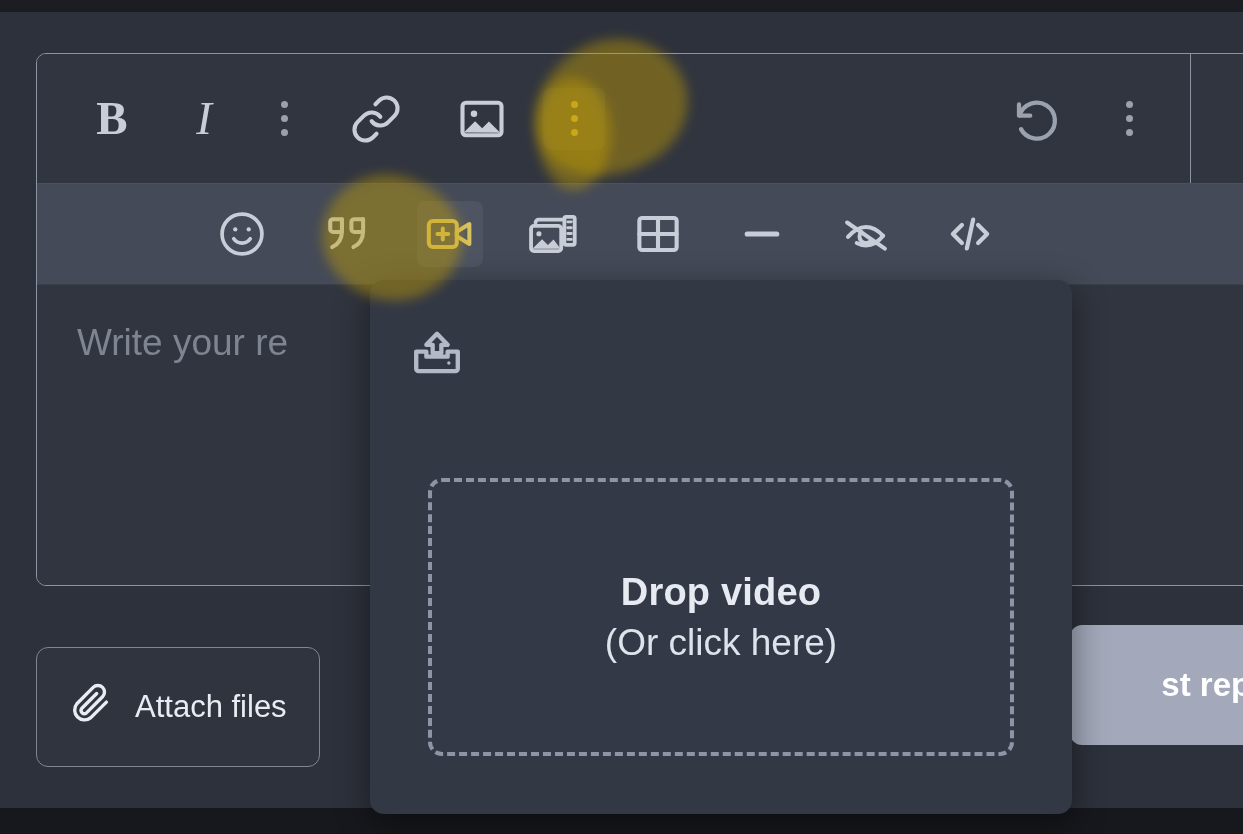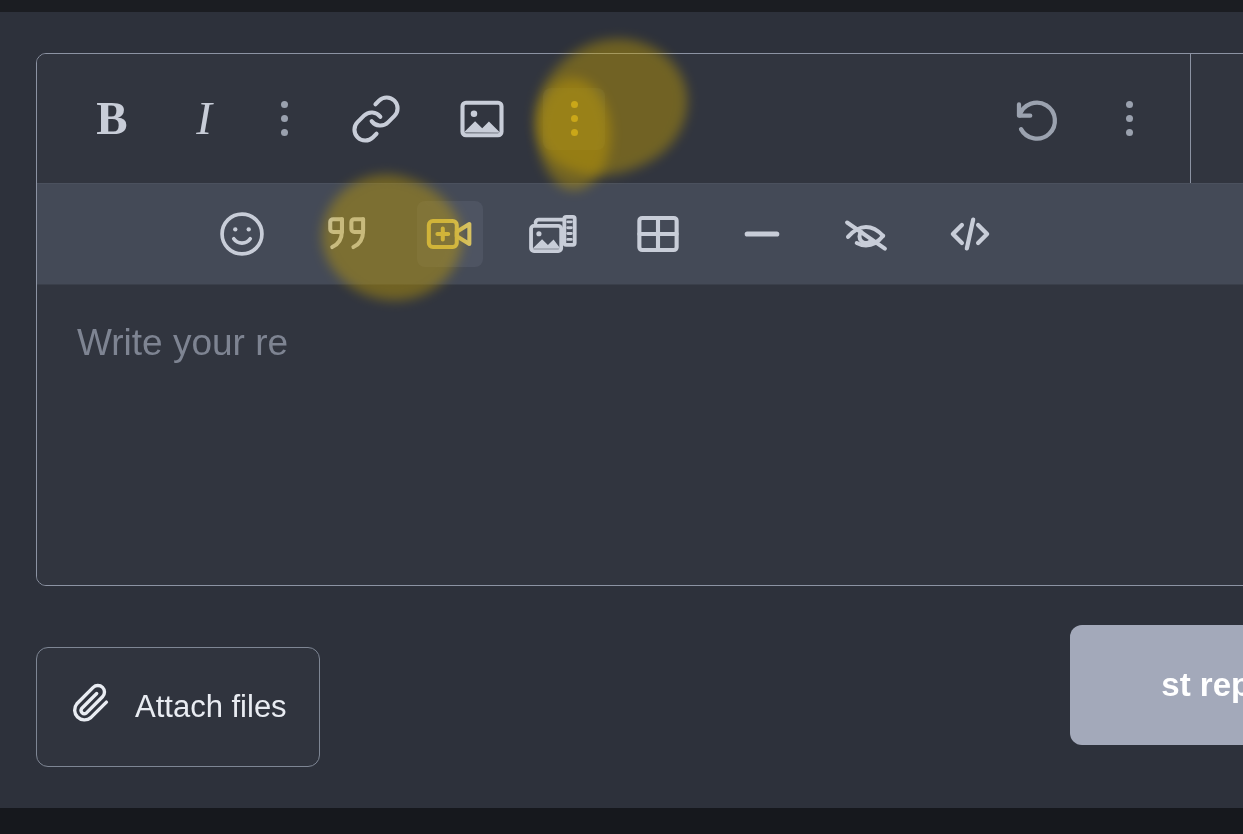--- a/index.html
+++ b/index.html
@@ -465,18 +465,32 @@
         </svg>
       </span>
       <span>Attach files</span>
     </button>
 
     <button class="post-btn">
       <span>st reply</span>
     </button>
   </div>
 
+  <div class="video-modal">
+    <span class="upload-icon">
+      <svg width="58" height="58" viewBox="0 0 24 24" fill="none" stroke="currentColor" stroke-width="1.8" stroke-linecap="round" stroke-linejoin="round">
+        <path d="M12 3.2l4.4 4.6h-2.6v3.4h-3.6V7.8H7.6z"></path>
+        <path d="M3.4 10.6h4.2v2.1h8.8v-2.1h4.2v7.1a1 1 0 0 1-1 1H4.4a1 1 0 0 1-1-1z"></path>
+        <circle cx="16.9" cy="15.3" r="0.7" fill="currentColor" stroke="none"></circle>
+      </svg>
+    </span>
+
+    <div class="dropzone">
+      <div class="dz-title">Drop video</div>
+      <div class="dz-sub">(Or click here)</div>
+    </div>
+  </div>
 
   <div class="blob blob-a"></div>
   <div class="blob blob-b"></div>
   <div class="blob blob-c"></div>
 
 </div>
 
 </body></html>

